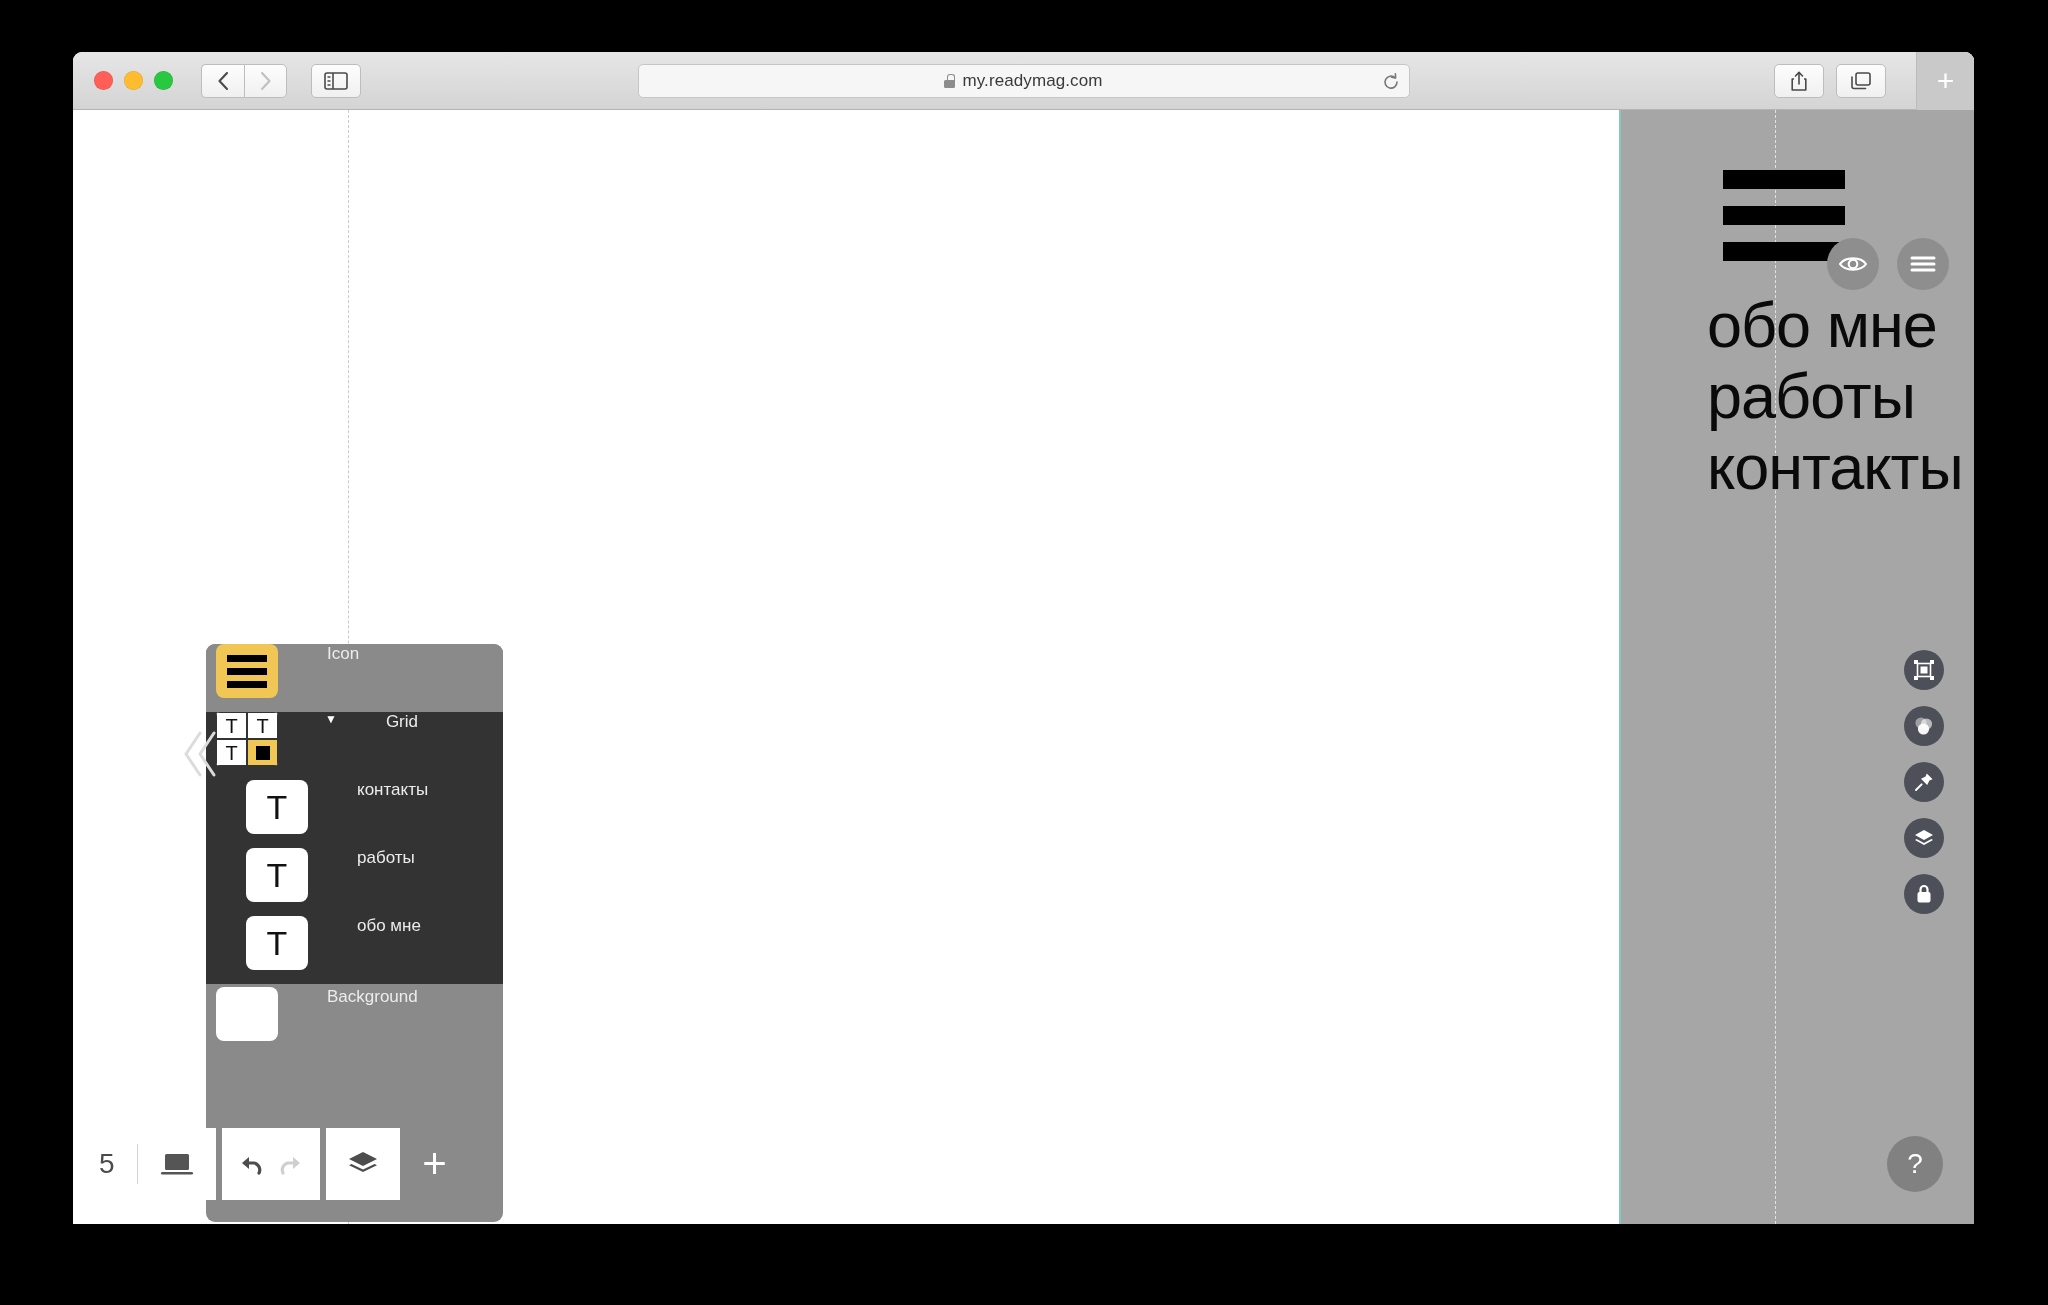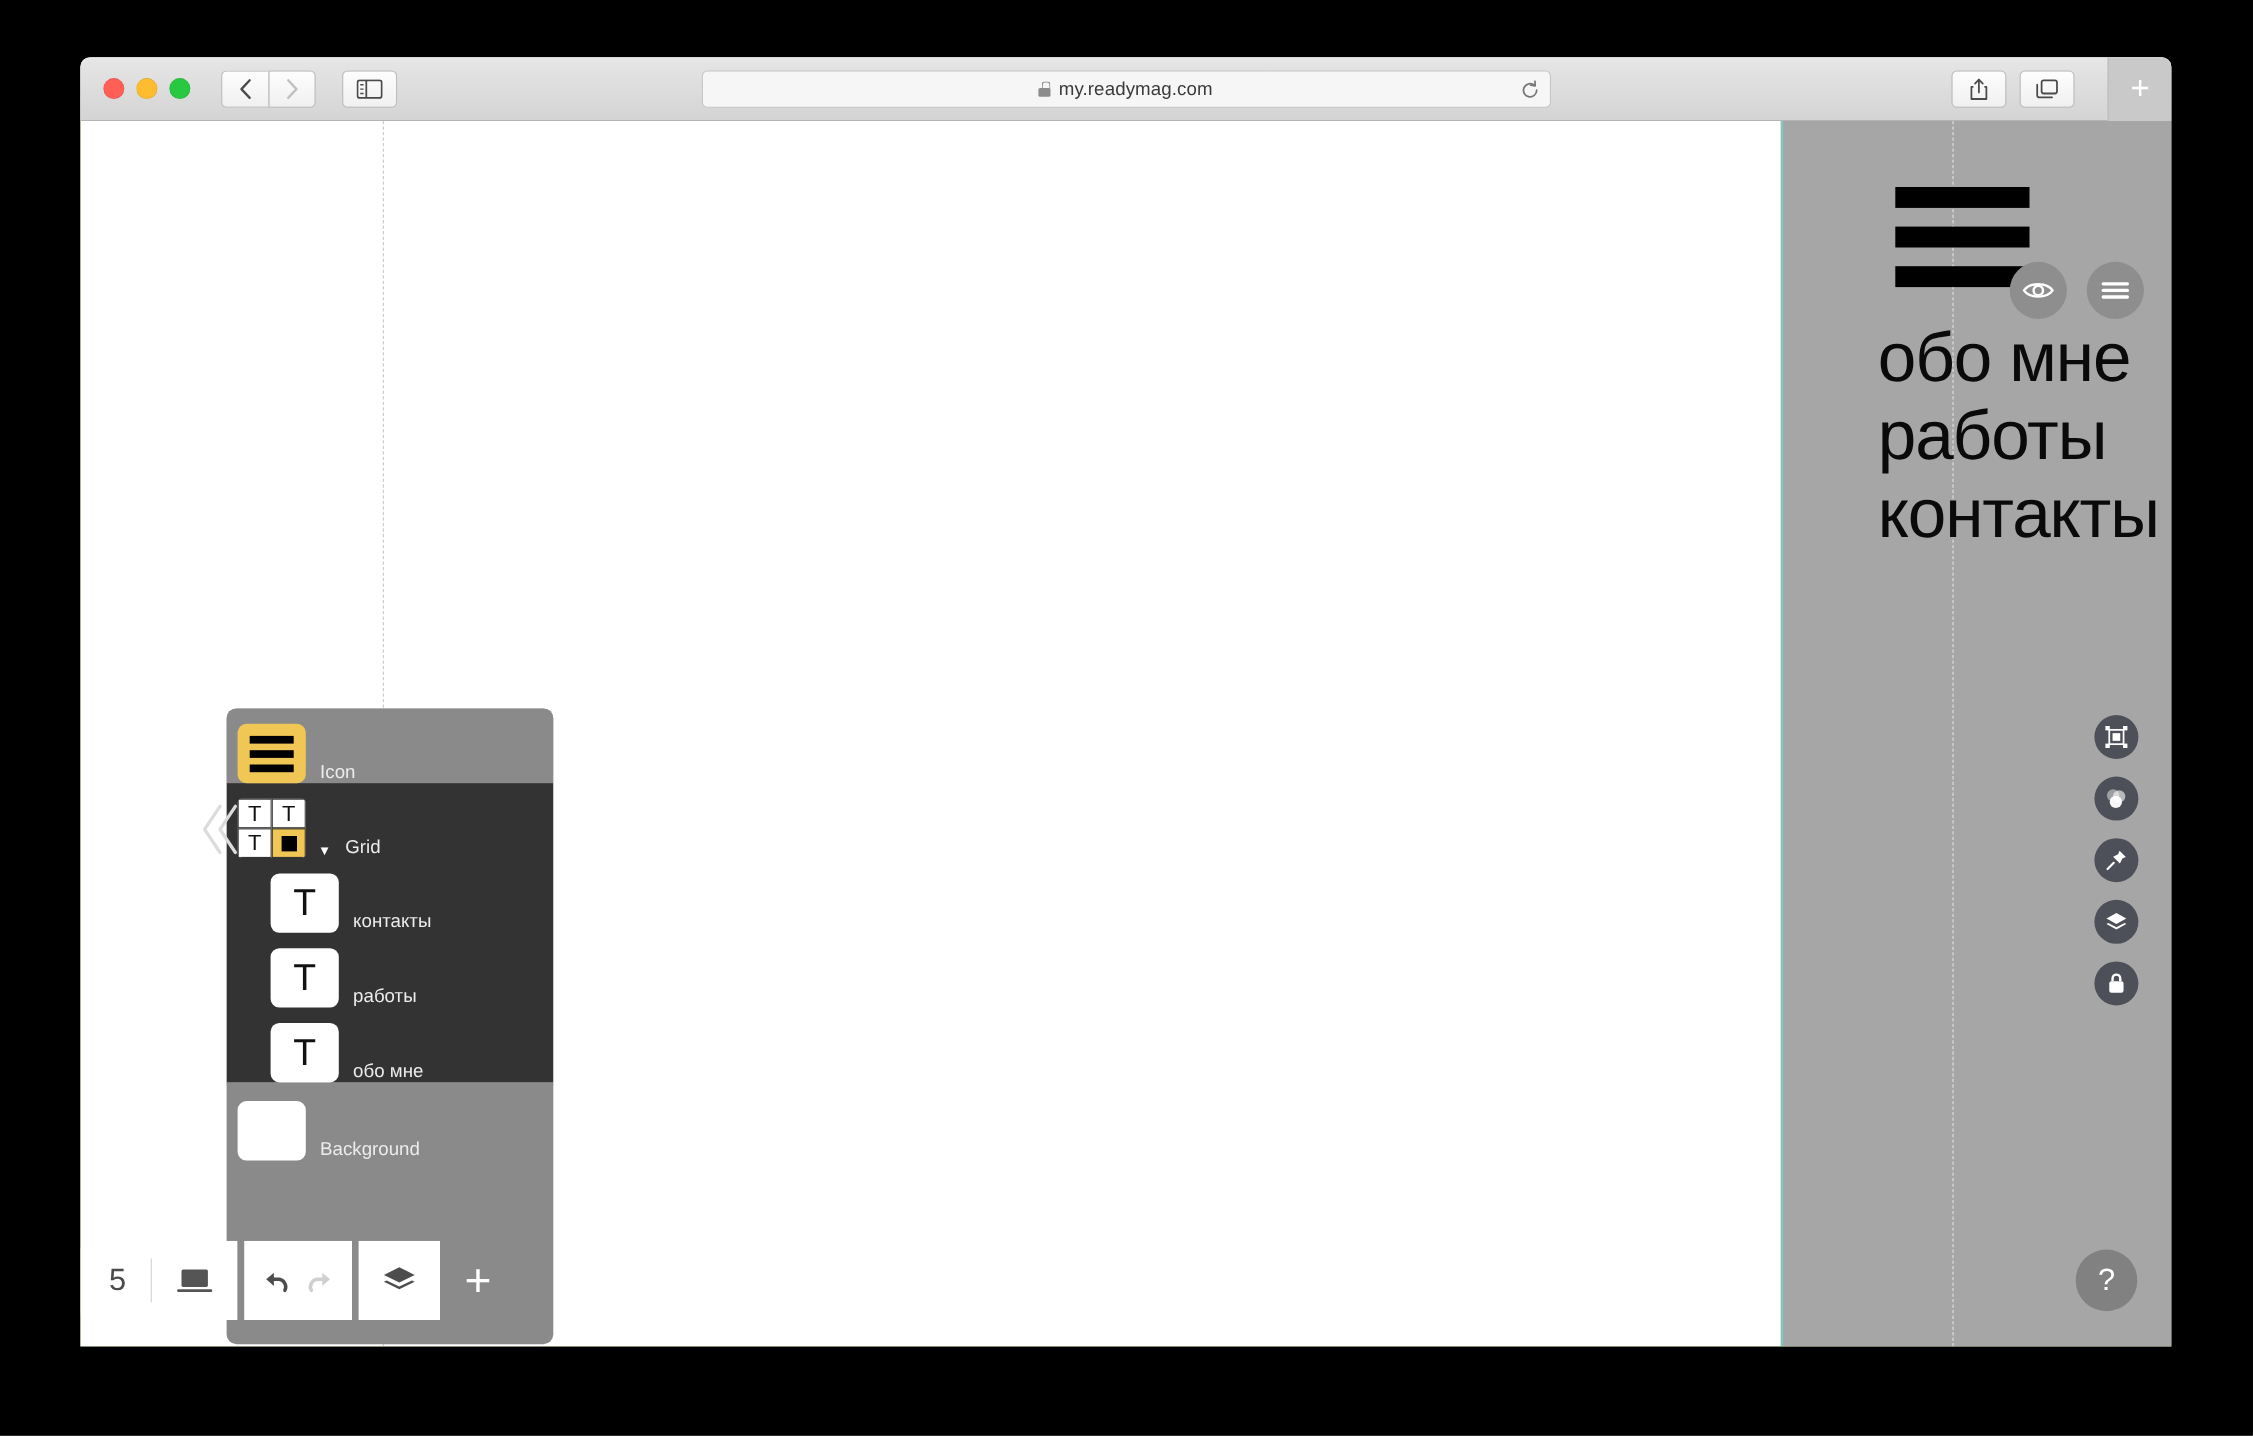--- a/index.html
+++ b/index.html
@@ -87,21 +87,21 @@
     background: #c9c9c9;
     display: flex; align-items: center; justify-content: center;
     color: #fff; font-size: 30px; font-weight: 300; line-height: 1;
     border-left: 1px solid #bcbcbc;
   }
 
   
   .content {
     position: absolute; left: 0; top: 58px;
     width: 1901px; height: 1114px;
-    background: #4d7c0f;
+    background: #d946ef;
     overflow: hidden;
   }
   .canvas-white { position:absolute; left:0; top:0; width: 1546px; height: 1114px; background:#fff; }
   .guide-v-dark {
     position:absolute; top:0; width:0; height:1114px;
     border-left: 1px dashed #c9c9c9;
   }
   .panel-gray {
     position: absolute;
     left: 1546px; top: 0;
@@ -159,25 +159,26 @@
   
   .layers-panel {
     position: absolute;
     left: 133px; top: 534px;
     width: 297px; height: 578px;
     background: #8a8a8a;
     border-radius: 9px;
     overflow: hidden;
   }
   .layer-row {
-    display: flex; align-items: flex-end;
+    display: flex; align-items: flex-start;
     height: 68px;
     padding-left: 10px;
     color: #ececec;
     font-size: 17px;
+    gap: 36px;
   }
   .rows-dark { background: #333333; }
   .row-top { background: #8a8a8a; height: 68px; }
   .thumb {
     width: 62px; height: 54px;
     border-radius: 8px;
     display: flex; align-items: center; justify-content: center;
     flex: none;
   }
   .thumb.yellow { background: #f0c654; }

